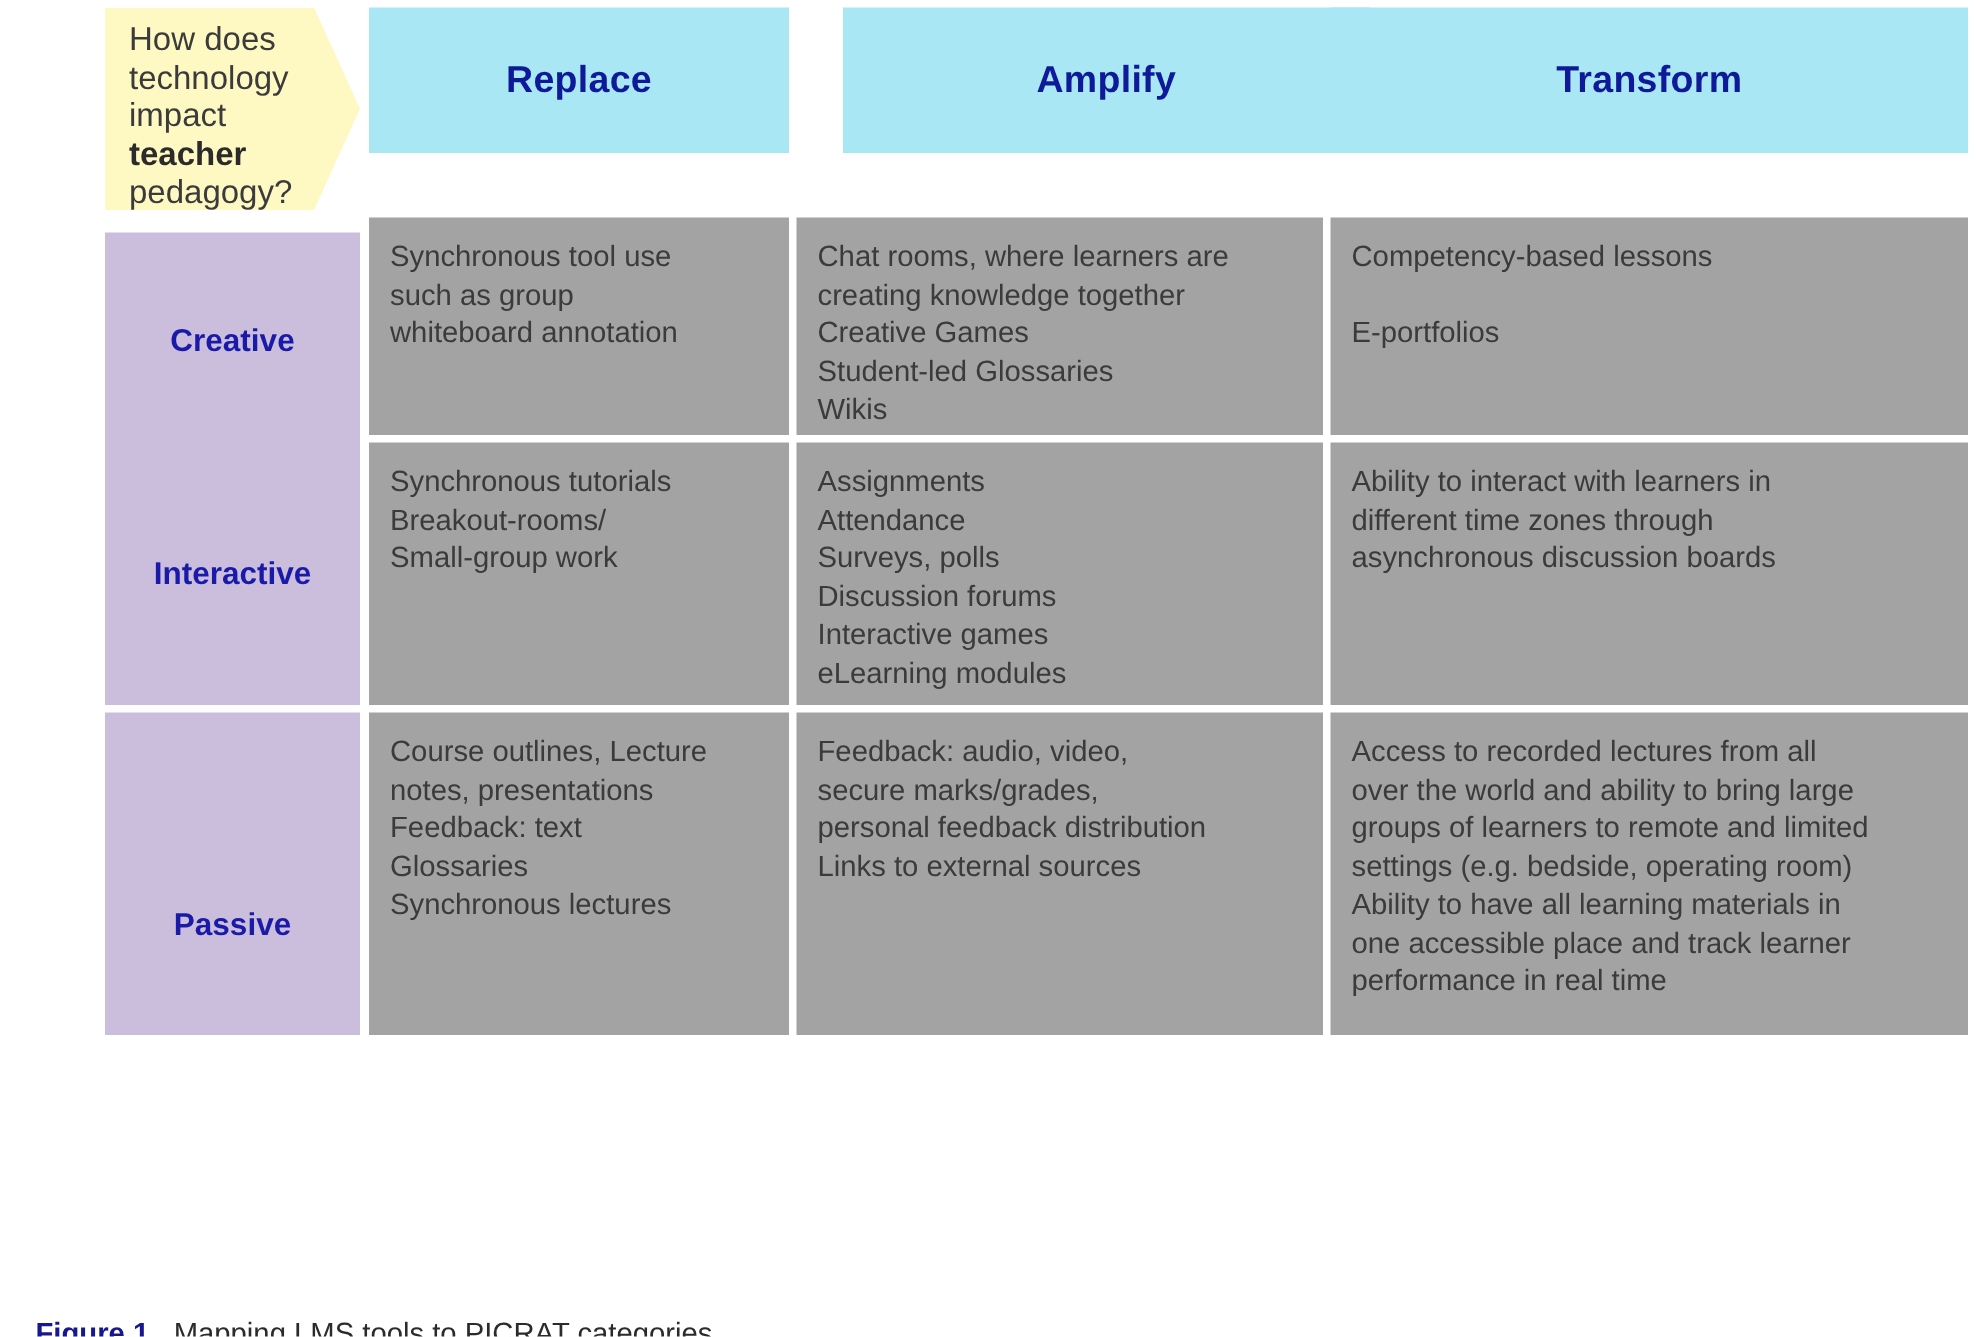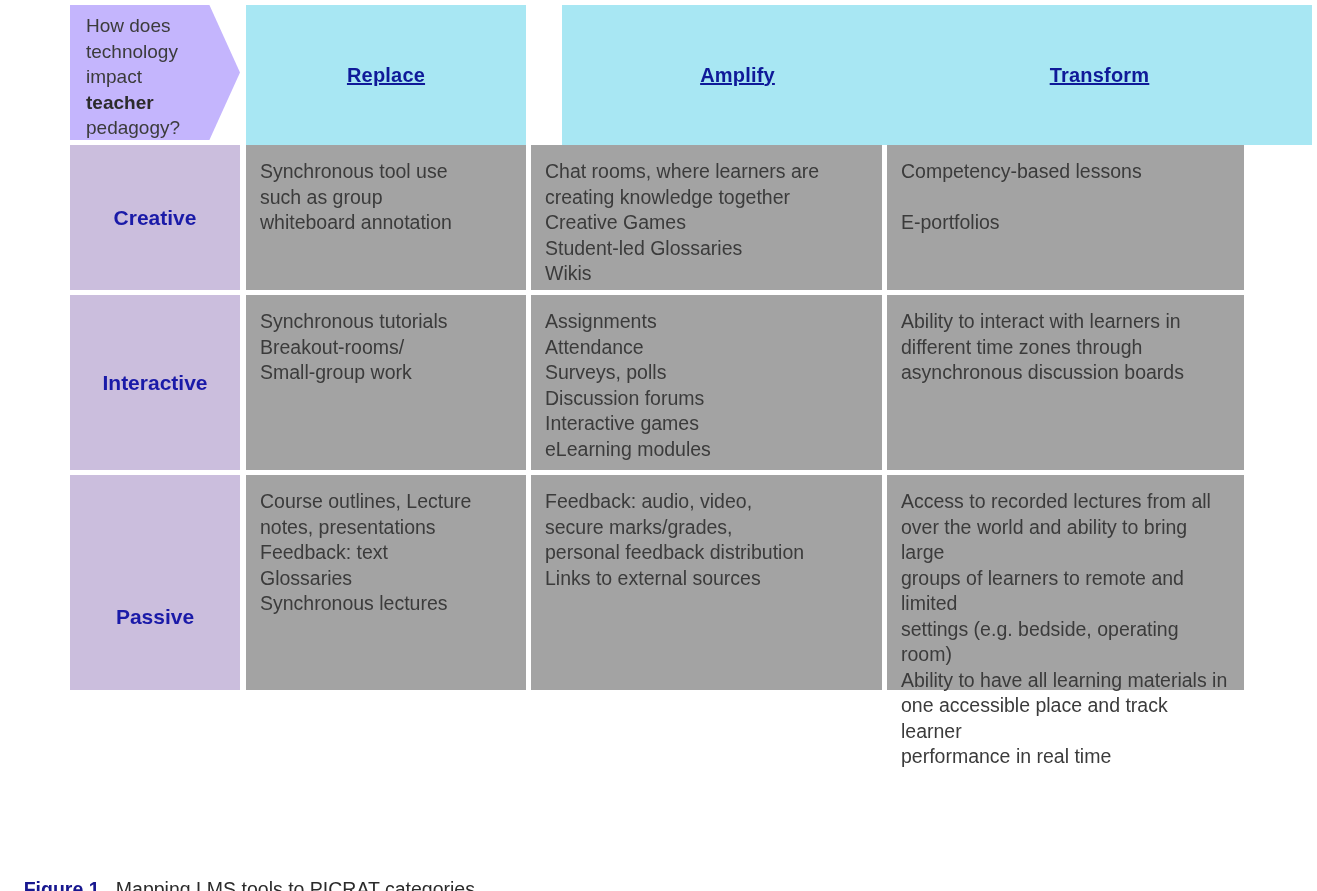--- a/index.html
+++ b/index.html
@@ -32,46 +32,45 @@
     width: 1317px;
     height: 135px;
   }
 
   .question-arrow-top {
     position: absolute;
     left: 70px;
     top: 0px;
     width: 170px;
     height: 135px;
-    background: #c4b5fd;
+    background: #fef9c3;
     color: #3b3b3b;
-    font-size: 19px;
+    font-size: 22px;
     line-height: 25.5px;
     padding: 8px 0 0 16px;
     box-sizing: border-box;
     -webkit-clip-path: polygon(0 0, 82% 0, 100% 50%, 82% 100%, 0 100%);
     clip-path: polygon(0 0, 82% 0, 100% 50%, 82% 100%, 0 100%);
     width: 170px;
   }
   .question-arrow-top .qline { display: block; white-space: pre; }
   .question-arrow-top .qbold { font-weight: bold; color: #2b2b2b; }
 
   .col-head {
     position: absolute;
     top: 0;
-    height: 140px;
+    height: 97px;
     background: #a8e7f3;
     color: #0f1a99;
-    font-size: 20px;
+    font-size: 25px;
     font-weight: bold;
     display: flex;
     align-items: center;
     justify-content: center;
     letter-spacing: 0.2px;
-    text-decoration: underline;
   }
   .col-head.c1 { left: 246px;  width: 280px; }
   .col-head.c2 { left: 531px;  width: 351px; margin-left: 31px; }
   .col-head.c3 { left: 887px;  width: 425px; }
 
   
   .body-grid { position: absolute; left: 0; top: 0; width: 1317px; }
 
   .row-label {
     position: absolute;
@@ -91,28 +90,28 @@
     background: #a3a3a3;
     color: #3b3b3b;
     font-size: 19.5px;
     line-height: 25.5px;
     padding: 14px 12px 10px 14px;
     box-sizing: border-box;
     white-space: pre-line;
   }
   .cell.c1 { left: 246px;  width: 280px; }
   .cell.c2 { left: 531px;  width: 351px; }
-  .cell.c3 { left: 887px;  width: 357px; }
+  .cell.c3 { left: 887px;  width: 425px; }
 
   
   .r1 { top: 145px; height: 145px; }
   .r2 { top: 295px; height: 175px; }
   .r3 { top: 475px; height: 215px; }
 
-  .row-label.r1 { align-items: center; }
+  .row-label.r1 { align-items: center; margin-top: 10px; }
   .row-label.r2 { align-items: center; }
   .row-label.r3 { align-items: center; padding-top: 68px; box-sizing: border-box; }
 
   
   .question-arrow-bottom {
     position: absolute;
     left: 70px;
     top: 698px;
     width: 170px;
     height: 138px;

